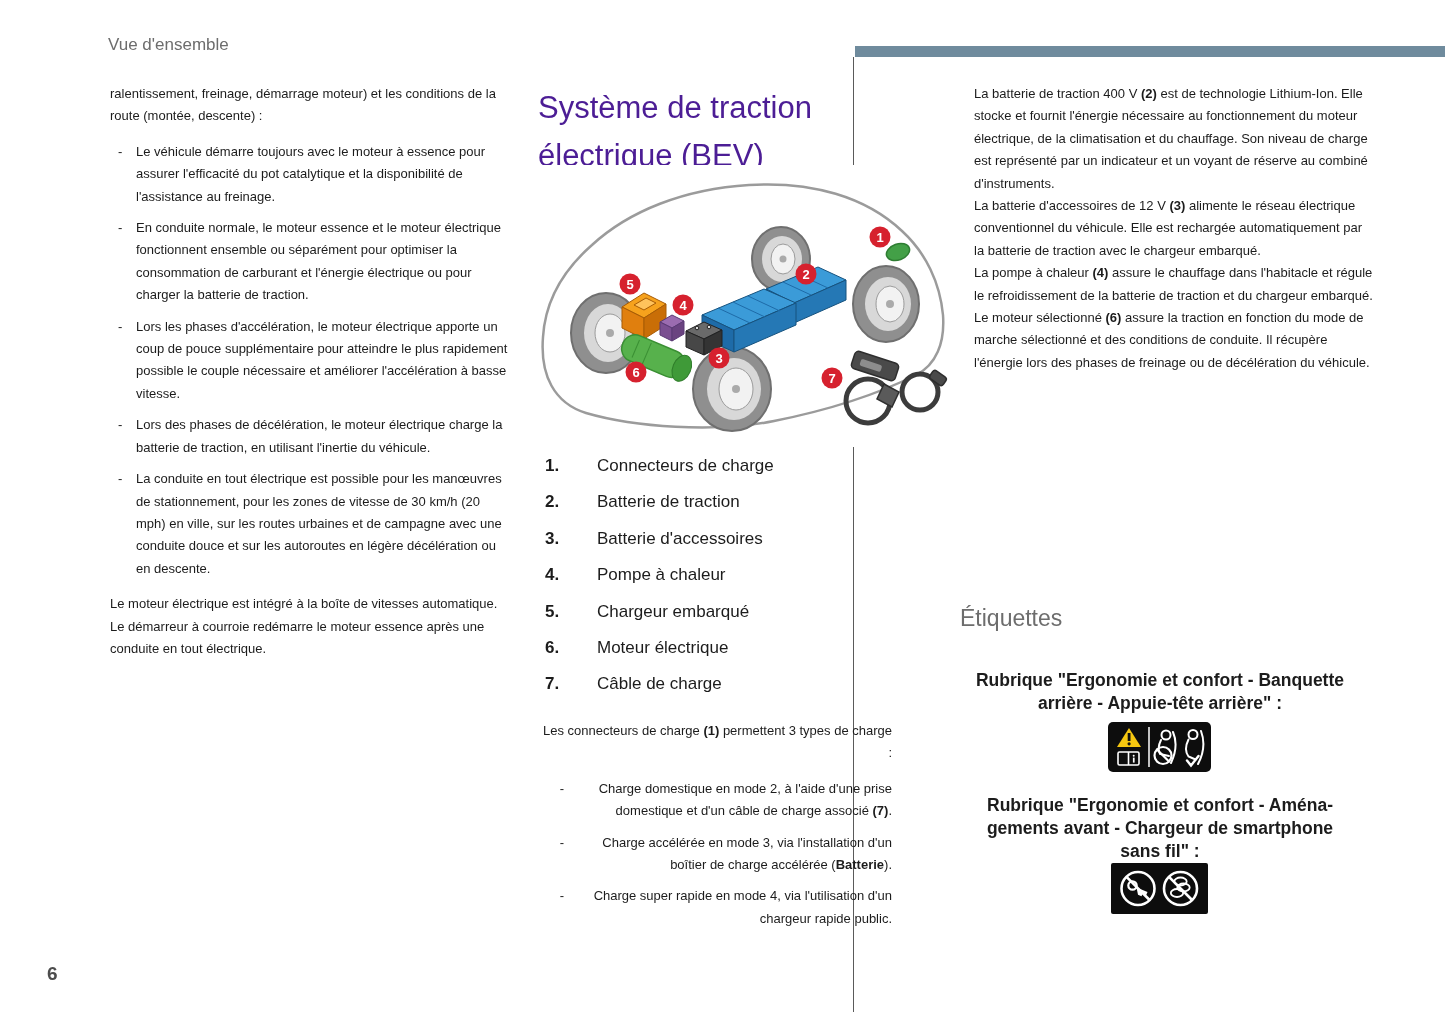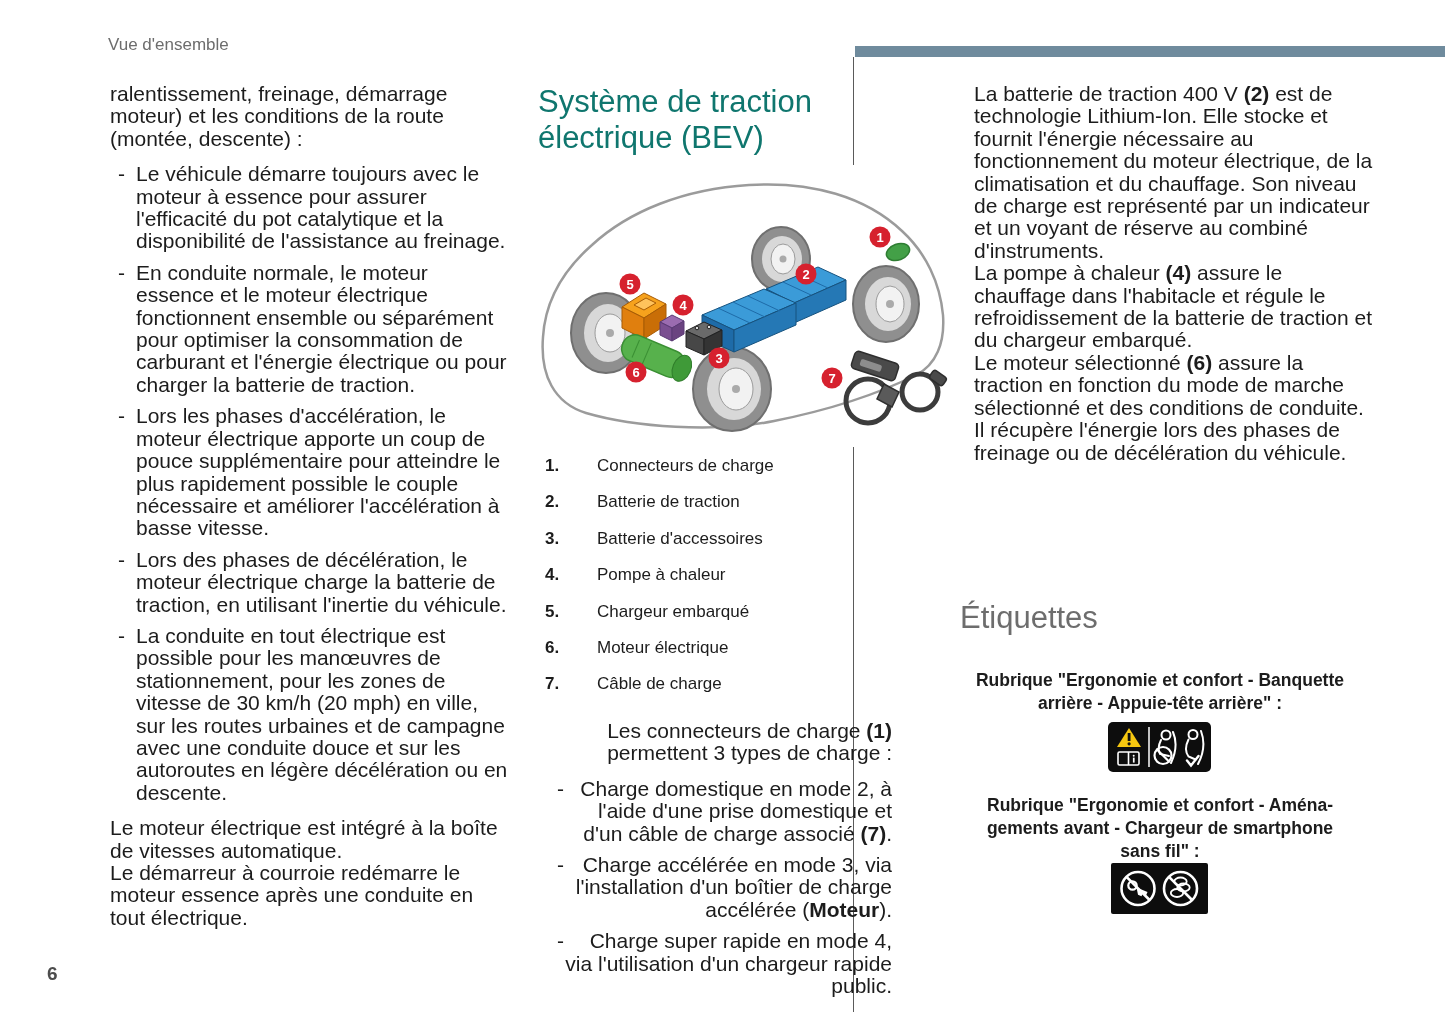--- a/index.html
+++ b/index.html
@@ -1,38 +1,38 @@
 <!DOCTYPE html>
 <html><head>
 <meta charset="utf-8">
 <style>
   html,body{margin:0;padding:0;background:#ffffff;}
   .page{position:relative;width:1445px;height:1018px;background:#fff;overflow:hidden;
         font-family:"Liberation Sans",sans-serif;color:#1c1c1c;border-radius:12px;}
   .eyebrow{position:absolute;left:108px;top:35px;font-size:17px;color:#6d6d6d;}
   .accent-bar{position:absolute;left:855px;top:46px;width:590px;height:11px;background:#6f8b9d;}
   .v-divider{position:absolute;left:853px;top:57px;width:1px;height:955px;background:#5a5a5a;}
-  .body-text{font-size:21px;line-height:22.4px;}
+  .body-text{font-size:13px;line-height:22.4px;}
   p{margin:0;}
   .col-left{position:absolute;left:110px;top:83px;width:398px;}
   .col-left .intro{margin-bottom:13px;}
   .dash-list{list-style:none;margin:0 0 13px 0;padding:0;}
   .dash-list li{display:flex;margin-bottom:9px;}
   .dash-list .dash{width:26px;flex:0 0 26px;padding-left:8px;box-sizing:border-box;}
   .mid-title{position:absolute;left:538px;top:84px;width:330px;margin:0;
-             font-size:31px;line-height:36px;font-weight:400;color:#0f766e;}
+             font-size:31px;line-height:48px;font-weight:400;color:#4c1d95;}
   .diagram{position:absolute;left:534px;top:165px;width:420px;height:282px;}
   .legend{position:absolute;left:545px;top:455px;width:320px;font-size:17px;line-height:22.4px;}
   .legend .row{display:flex;margin-bottom:14px;}
   .legend .num{width:52px;flex:0 0 52px;font-weight:700;}
   .mid-text{position:absolute;left:538px;top:720px;width:354px;text-align:right;}
   .mid-text .intro{margin-bottom:13px;}
   .col-right{position:absolute;left:960px;top:83px;width:400px;margin-left:14px;}
   .labels-title{position:absolute;left:960px;top:599px;margin:0;
-                font-size:31px;line-height:38px;font-weight:400;color:#6d6d6d;}
+                font-size:23px;line-height:38px;font-weight:400;color:#6d6d6d;}
   .rubrique{position:absolute;left:960px;width:400px;text-align:center;
             font-size:17.5px;line-height:23px;font-weight:700;}
   .rubrique1{top:669px;}
   .rubrique2{top:794px;}
   .sticker{position:absolute;}
   .sticker1{left:1108px;top:722px;}
   .sticker2{left:1111px;top:863px;}
   .page-number{position:absolute;left:47px;top:963px;font-size:19px;font-weight:700;color:#4d4d4d;}
   .b{font-weight:700;}
 </style>
@@ -225,31 +225,32 @@
 
   <div class="mid-text body-text">
     <p class="intro"><span>Les connecteurs de charge </span><span class="b">(1)</span><span> permettent 3 types de charge :</span></p>
     <ul class="dash-list">
       <li>
           <span class="dash">-</span>
           <span><span>Charge domestique en mode 2, à l'aide d'une prise domestique et d'un câble de charge associé </span><span class="b">(7)</span><span>.</span></span>
         </li>
       <li>
           <span class="dash">-</span>
-          <span><span>Charge accélérée en mode 3, via l'installation d'un boîtier de charge accélérée (</span><span class="b">Moteur</span><span>).</span></span>
+          <span><span>Charge accélérée en mode 3, via l'installation d'un boîtier de charge accélérée (</span><span class="b">Batterie</span><span>).</span></span>
         </li>
       <li>
           <span class="dash">-</span>
           <span><span>Charge super rapide en mode 4, via l'utilisation d'un chargeur rapide public.</span></span>
         </li>
     </ul>
   </div>
 
   <div class="col-right body-text">
     <p><span>La batterie de traction 400 V </span><span class="b">(2)</span><span> est de technologie Lithium-Ion. Elle stocke et fournit l'énergie nécessaire au fonctionnement du moteur électrique, de la climatisation et du chauffage. Son niveau de charge est représenté par un indicateur et un voyant de réserve au combiné d'instruments.</span></p>
+    <p><span>La batterie d'accessoires de 12 V </span><span class="b">(3)</span><span> alimente le réseau électrique conventionnel du véhicule. Elle est rechargée automatiquement par la batterie de traction avec le chargeur embarqué.</span></p>
     <p><span>La pompe à chaleur </span><span class="b">(4)</span><span> assure le chauffage dans l'habitacle et régule le refroidissement de la batterie de traction et du chargeur embarqué.</span></p>
     <p><span>Le moteur sélectionné </span><span class="b">(6)</span><span> assure la traction en fonction du mode de marche sélectionné et des conditions de conduite. Il récupère l'énergie lors des phases de freinage ou de décélération du véhicule.</span></p>
   </div>
 
   <h2 class="labels-title">Étiquettes</h2>
 
   <div class="rubrique rubrique1">
     <div>Rubrique "Ergonomie et confort - Banquette</div>
     <div>arrière - Appuie-tête arrière" :</div>
   </div>

